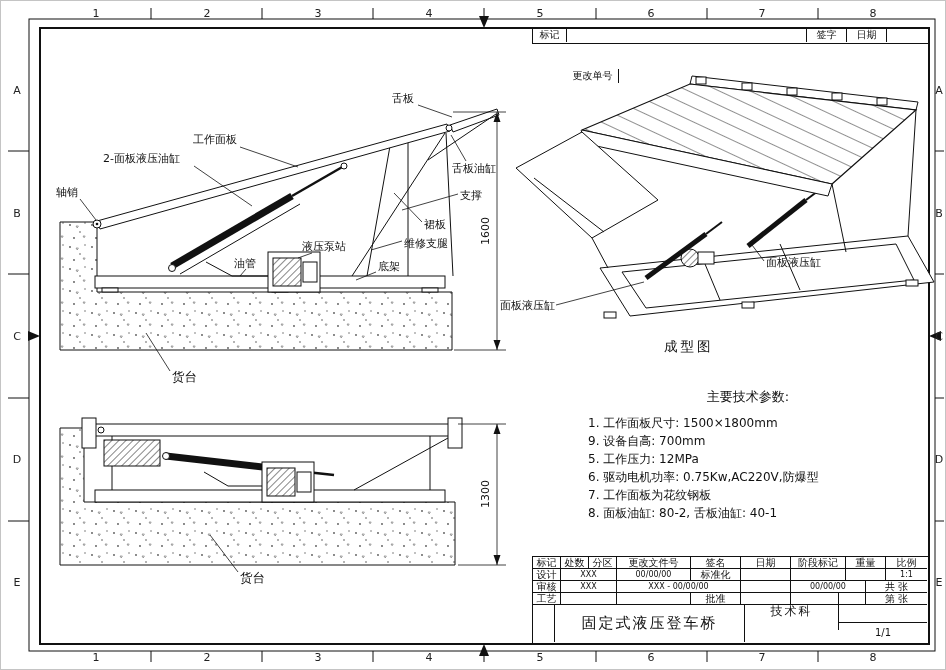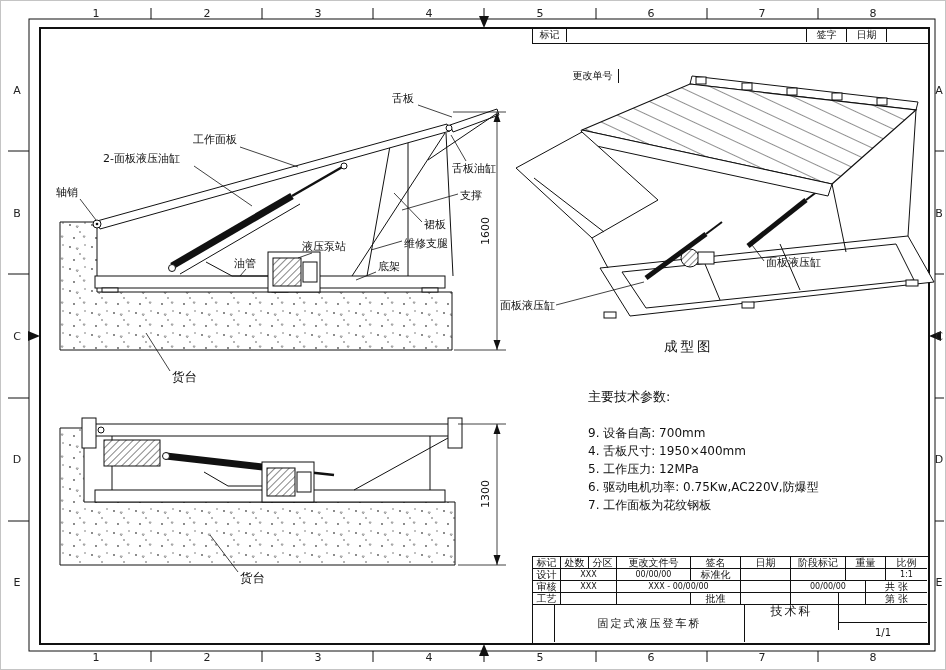--- a/index.html
+++ b/index.html
@@ -11,29 +11,29 @@
   .w{stroke:#111;stroke-width:1;fill:#fff}
   .cn{fill:url(#concrete);stroke:#111;stroke-width:1}
   .ht{fill:url(#hatch);stroke:#111;stroke-width:1}
   .rb{fill:url(#ribs);stroke:#111;stroke-width:1.2}
   .blk{fill:#111;stroke:none}
   .lbl{font:11px "DejaVu Sans",sans-serif;fill:#111}
   .big{font-size:12.5px}
   .cap{font:13.5px "DejaVu Sans",sans-serif;letter-spacing:3px;fill:#111}
   .ref{font:11px "DejaVu Sans",sans-serif;fill:#222}
   .specs{position:absolute;left:588px;top:388px;width:320px;font-size:12px;line-height:18px;}
-  .specs .t{font-size:13px;margin-bottom:18px;}
+  .specs .t{font-size:13px;margin-bottom:8px;text-align:center;}
   .panel{position:absolute;box-sizing:border-box;border:1.5px solid #111;background:transparent;}
   .strip{position:absolute;box-sizing:border-box;border:1px solid #111;border-top:none;}
   .cell{position:absolute;box-sizing:border-box;border-right:1px solid #111;border-bottom:1px solid #111;
         display:flex;align-items:center;justify-content:center;font-size:10px;color:#111;
         white-space:nowrap;overflow:hidden;}
   .f8{font-size:8px}.f9{font-size:10px}
   .nbr{border-right:none}.nbb{border-bottom:none}
-  .ttl{font-size:11px;letter-spacing:2px}
+  .ttl{font-size:15px;letter-spacing:2px}
   .dept{font-size:12px;letter-spacing:2px}
 </style>
 </head>
 <body>
 
 <div class="sheet">
 
 <svg width="946" height="670" viewBox="0 0 946 670">
   <defs>
     <pattern id="concrete" width="22" height="22" patternUnits="userSpaceOnUse">
@@ -261,25 +261,26 @@
   <div class="cell nbb" style="left:0;top:0;width:34px;height:14px;">标记</div>
   <div class="cell nbb" style="left:34px;top:0;width:52px;height:14px;margin-top:41px;">更改单号</div>
   <div class="cell nbb" style="left:86px;top:0;width:188px;height:14px;"></div>
   <div class="cell nbb" style="left:274px;top:0;width:40px;height:14px;">签字</div>
   <div class="cell nbb" style="left:314px;top:0;width:40px;height:14px;">日期</div>
   <div class="cell nbb nbr" style="left:354px;top:0;width:41px;height:14px;"></div>
 </div>
 
 <div class="specs">
   <div class="t">主要技术参数:</div>
+  <div>1. 工作面板尺寸: 1500×1800mm</div>
   <div>9. 设备自高: 700mm</div>
-  <div>4. 舌板尺寸: 1950×400mm</div>
   <div>5. 工作压力: 12MPa</div>
   <div>6. 驱动电机功率: 0.75Kw,AC220V,防爆型</div>
   <div>7. 工作面板为花纹钢板</div>
+  <div>8. 面板油缸: 80-2, 舌板油缸: 40-1</div>
 </div>
 
 <div class="panel" style="left:532px;top:556px;width:397px;height:88px;">
 
   <div class="cell" style="left:0;top:0;width:28px;height:12px;">标记</div>
   <div class="cell" style="left:28px;top:0;width:28px;height:12px;">处数</div>
   <div class="cell" style="left:56px;top:0;width:28px;height:12px;">分区</div>
   <div class="cell" style="left:84px;top:0;width:74px;height:12px;">更改文件号</div>
   <div class="cell" style="left:158px;top:0;width:50px;height:12px;">签名</div>
   <div class="cell" style="left:208px;top:0;width:50px;height:12px;">日期</div>

